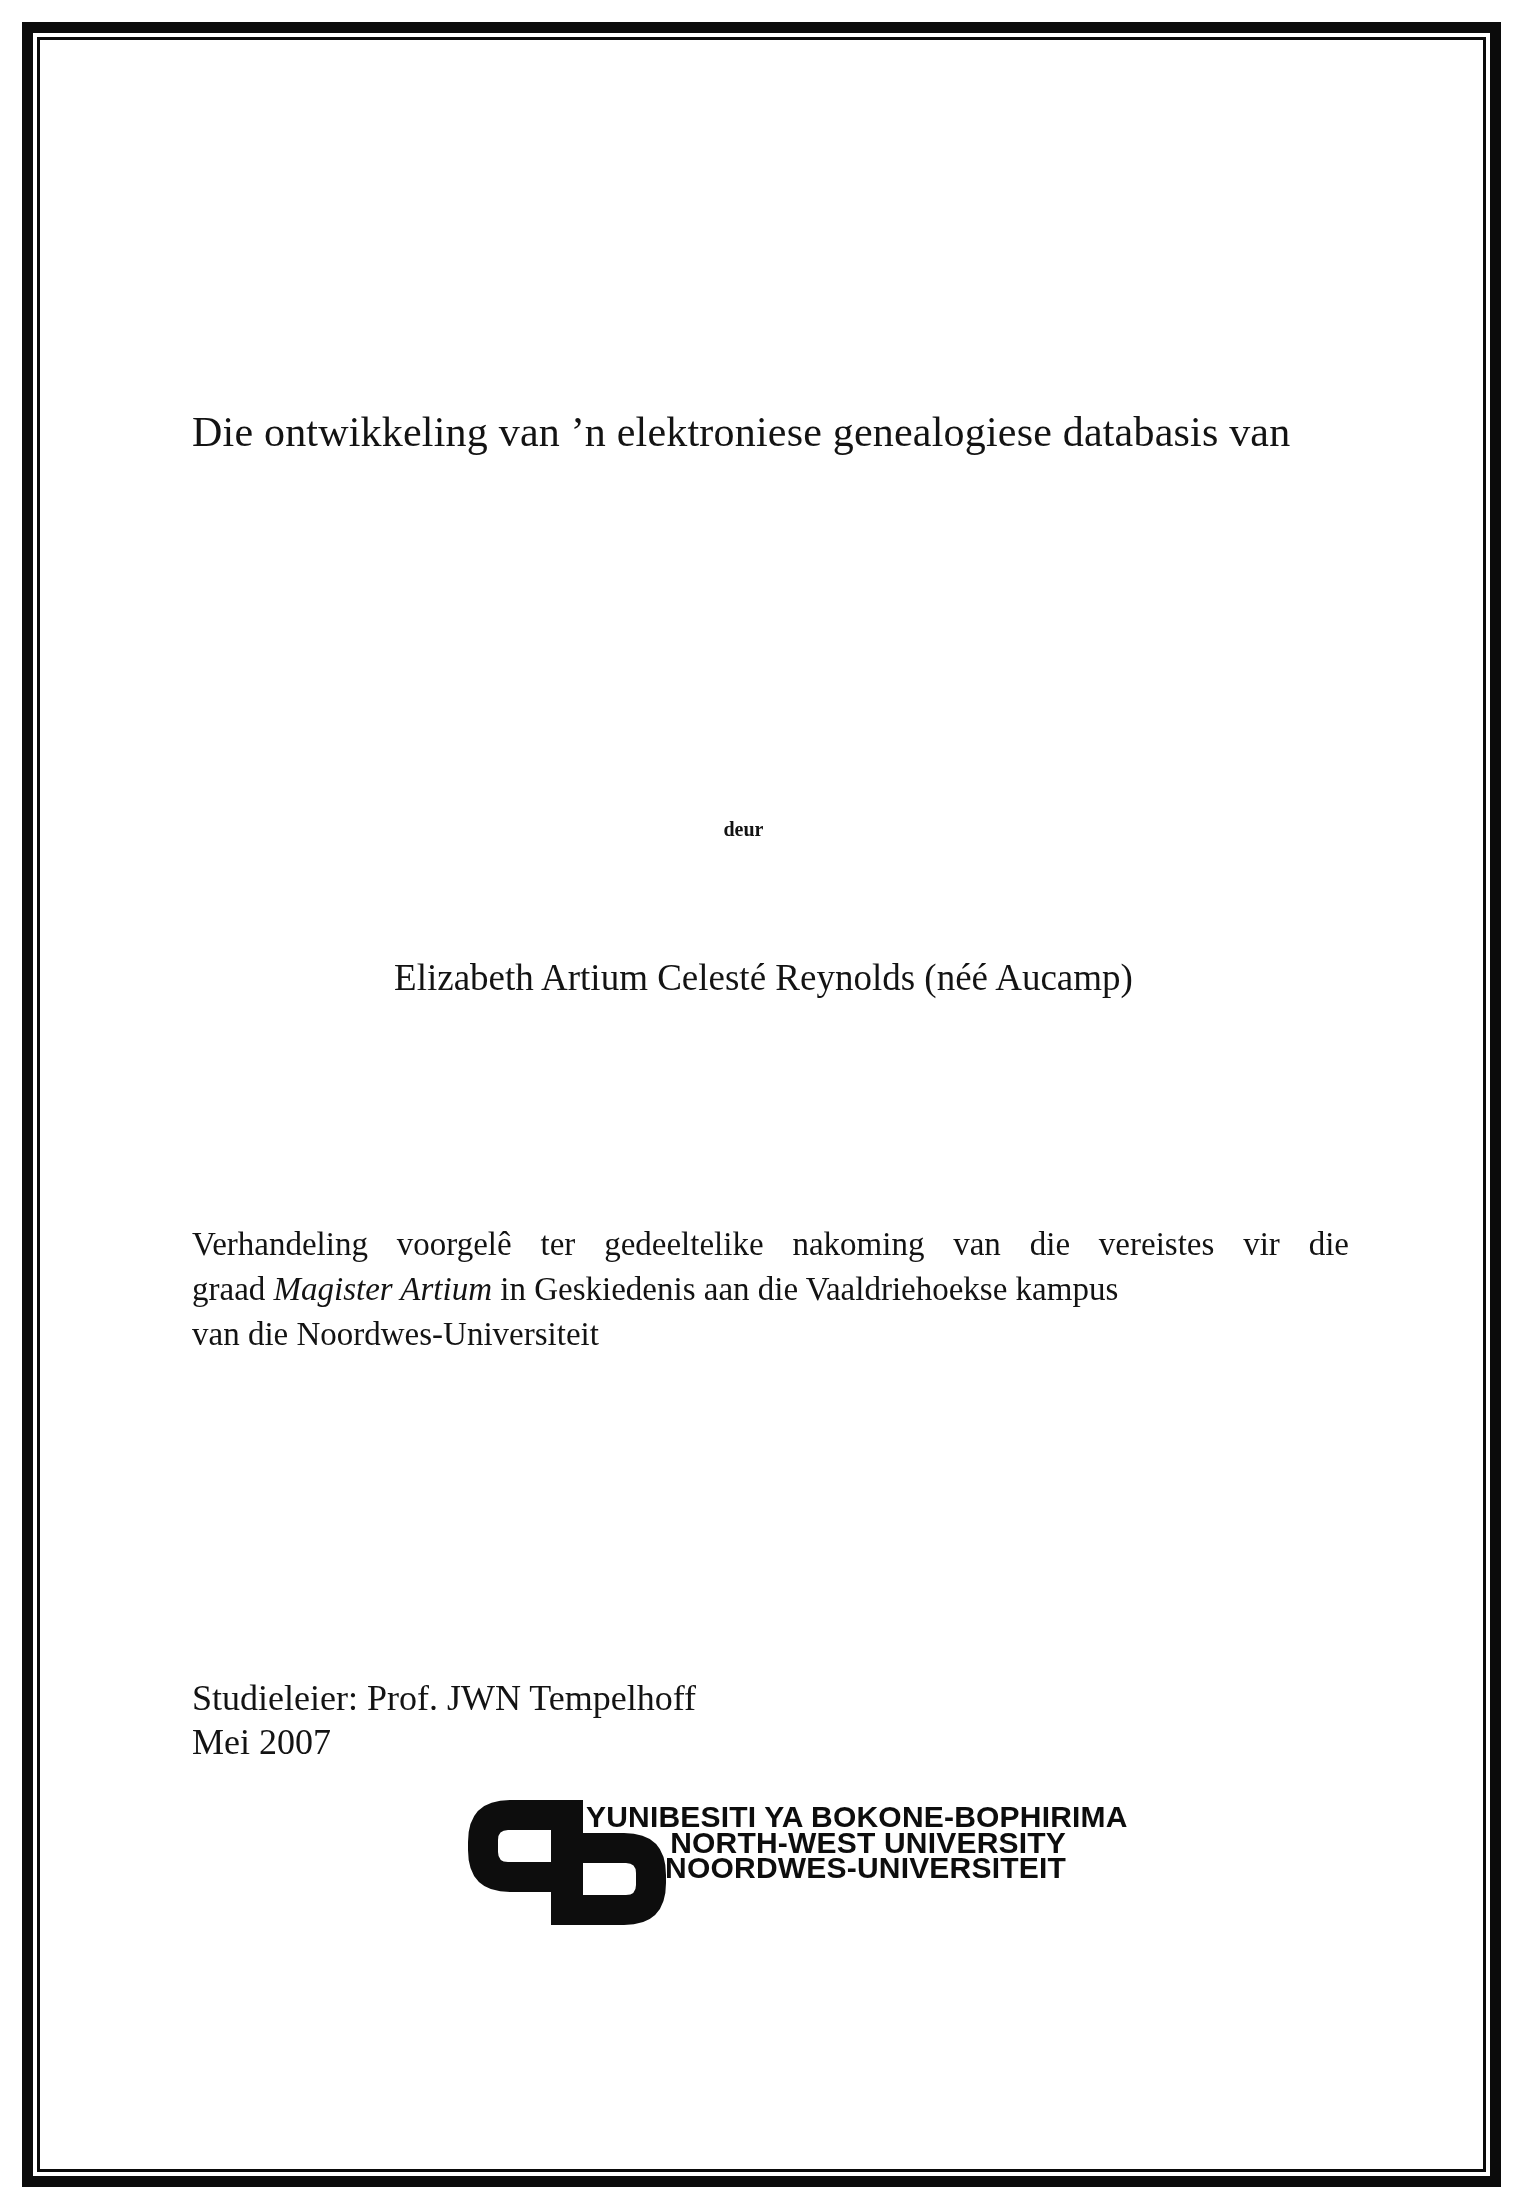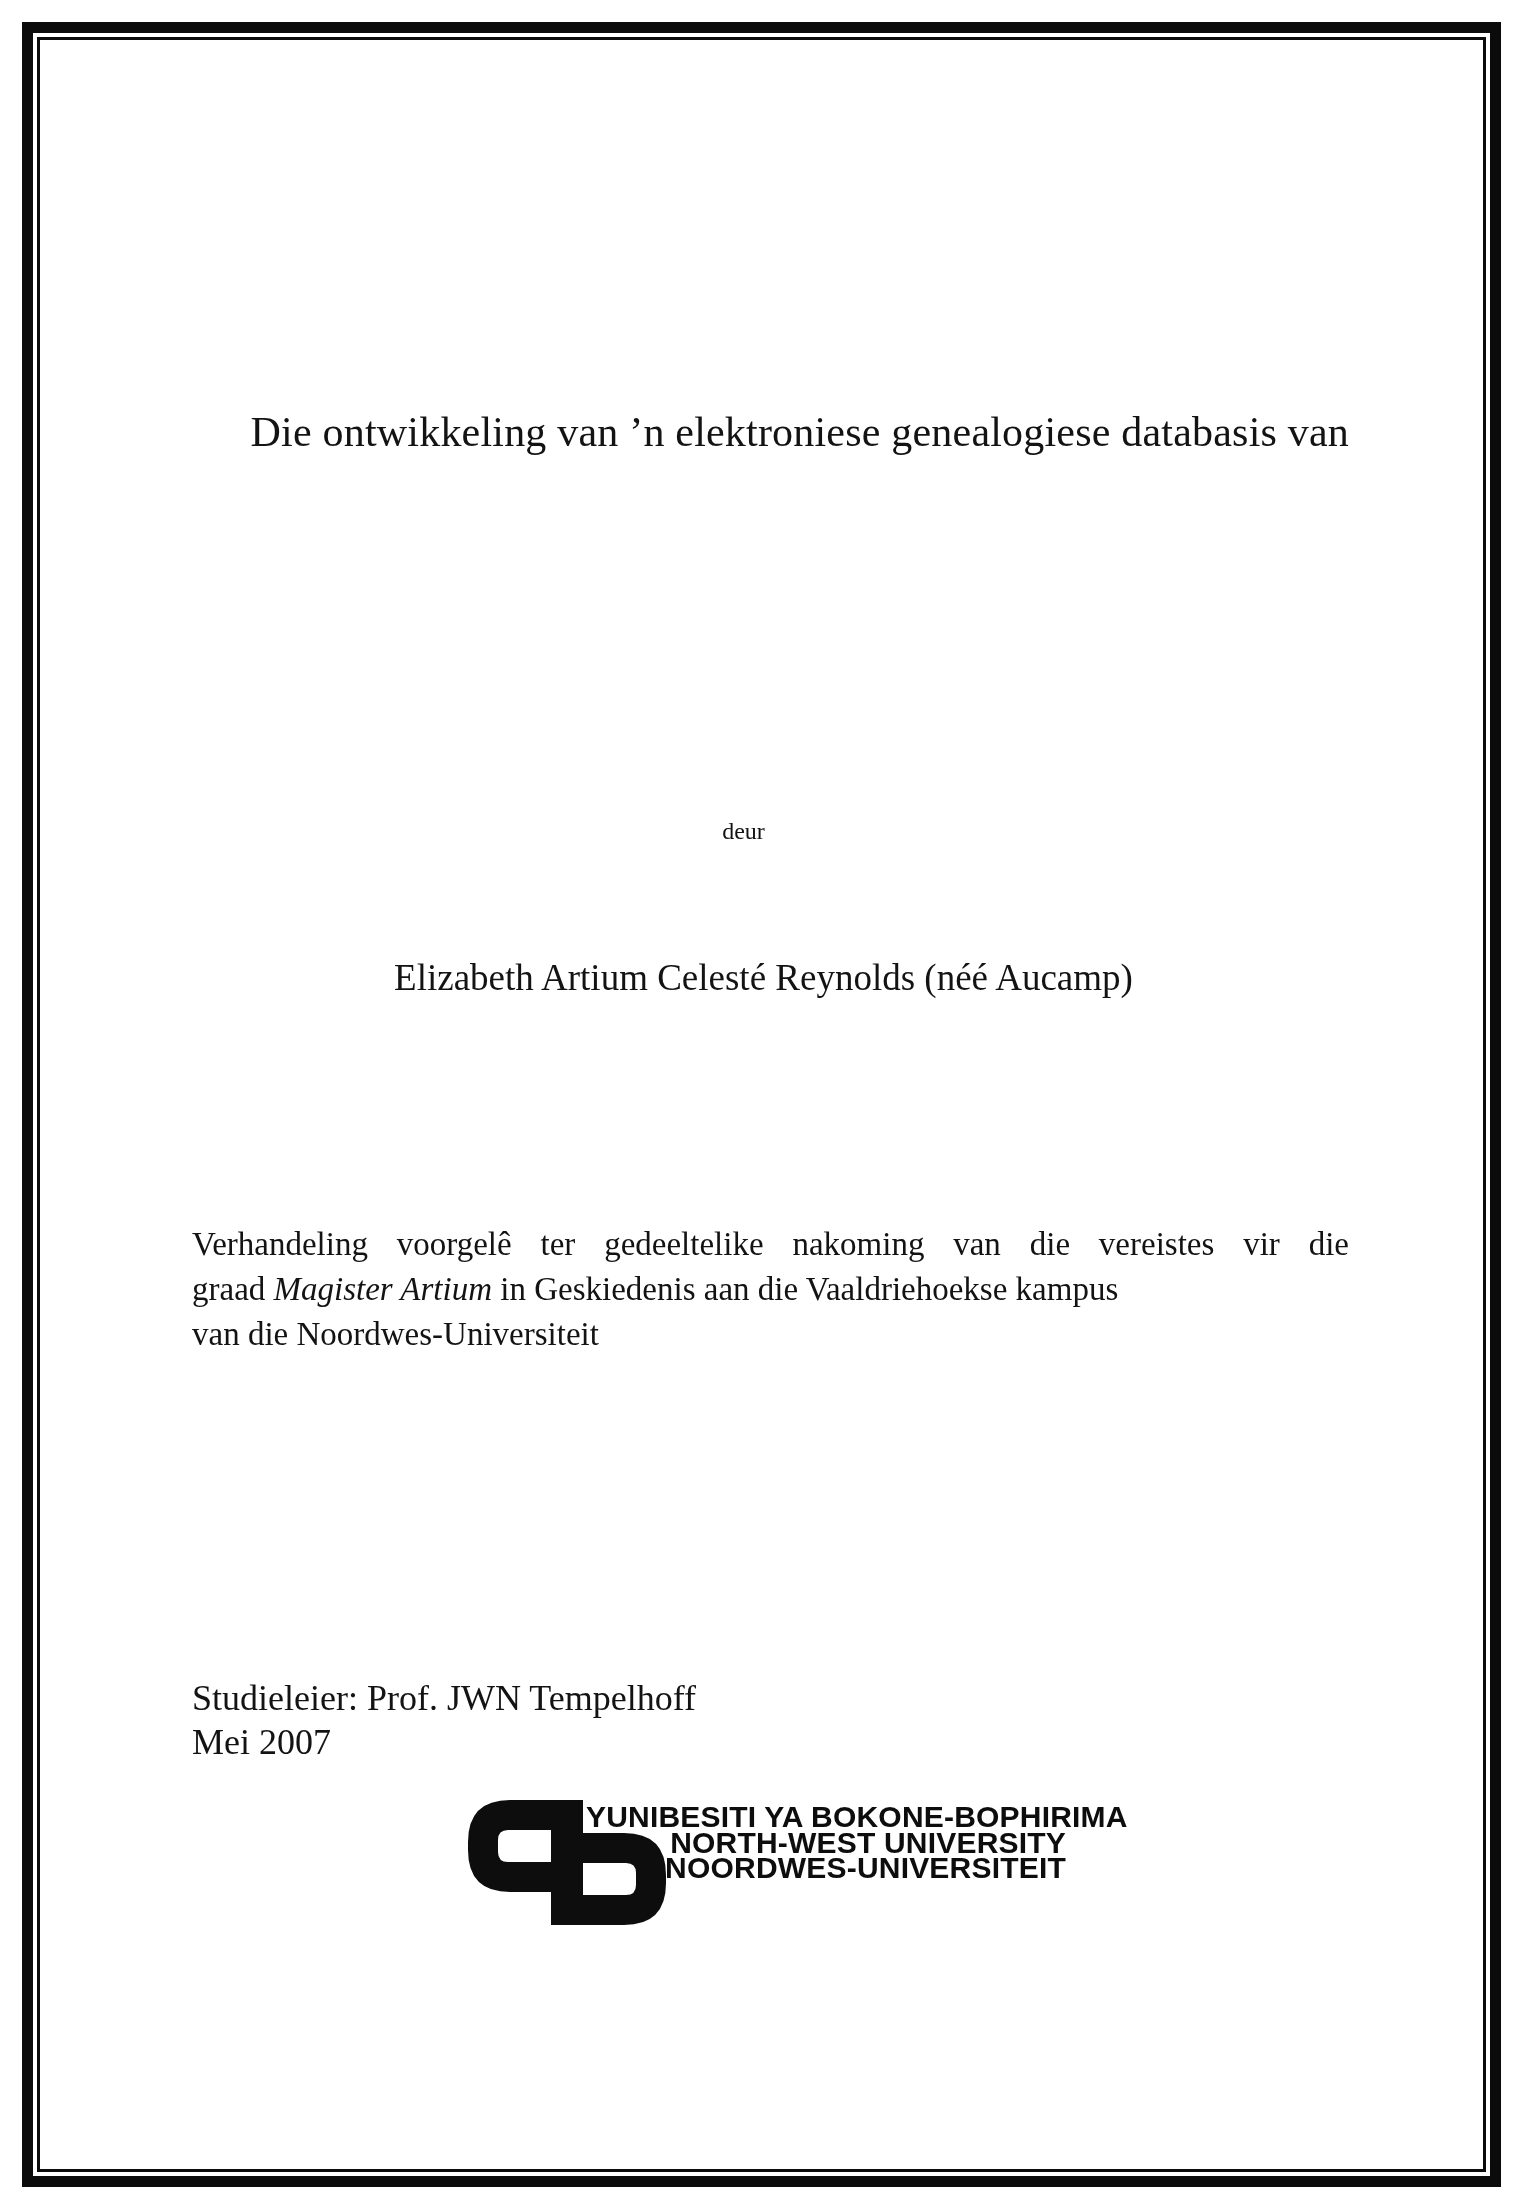--- a/index.html
+++ b/index.html
@@ -18,30 +18,31 @@
     border: 11px solid #0b0b0b;
   }
   .border-inner {
     position: absolute;
     left: 37px; top: 37px; right: 41px; bottom: 34px;
     border: 3px solid #0b0b0b;
   }
   .title {
     position: absolute;
     left: 192px; width: 1157px; top: 392px;
-    text-align: right;
+    text-align: left;
     font-size: 42px;
     line-height: 80px;
     letter-spacing: 0.2px;
   }
   .byline {
     position: absolute;
     left: 0; right: 40px; top: 818px;
     text-align: center;
-    font-size: 24px;
+    font-size: 20px;
+    font-weight: bold;
   }
   .author {
     position: absolute;
     left: 0; right: 0; top: 956px;
     text-align: center;
     font-size: 37px;
   }
   .submission {
     position: absolute;
     left: 192px; width: 1157px; top: 1222px;

